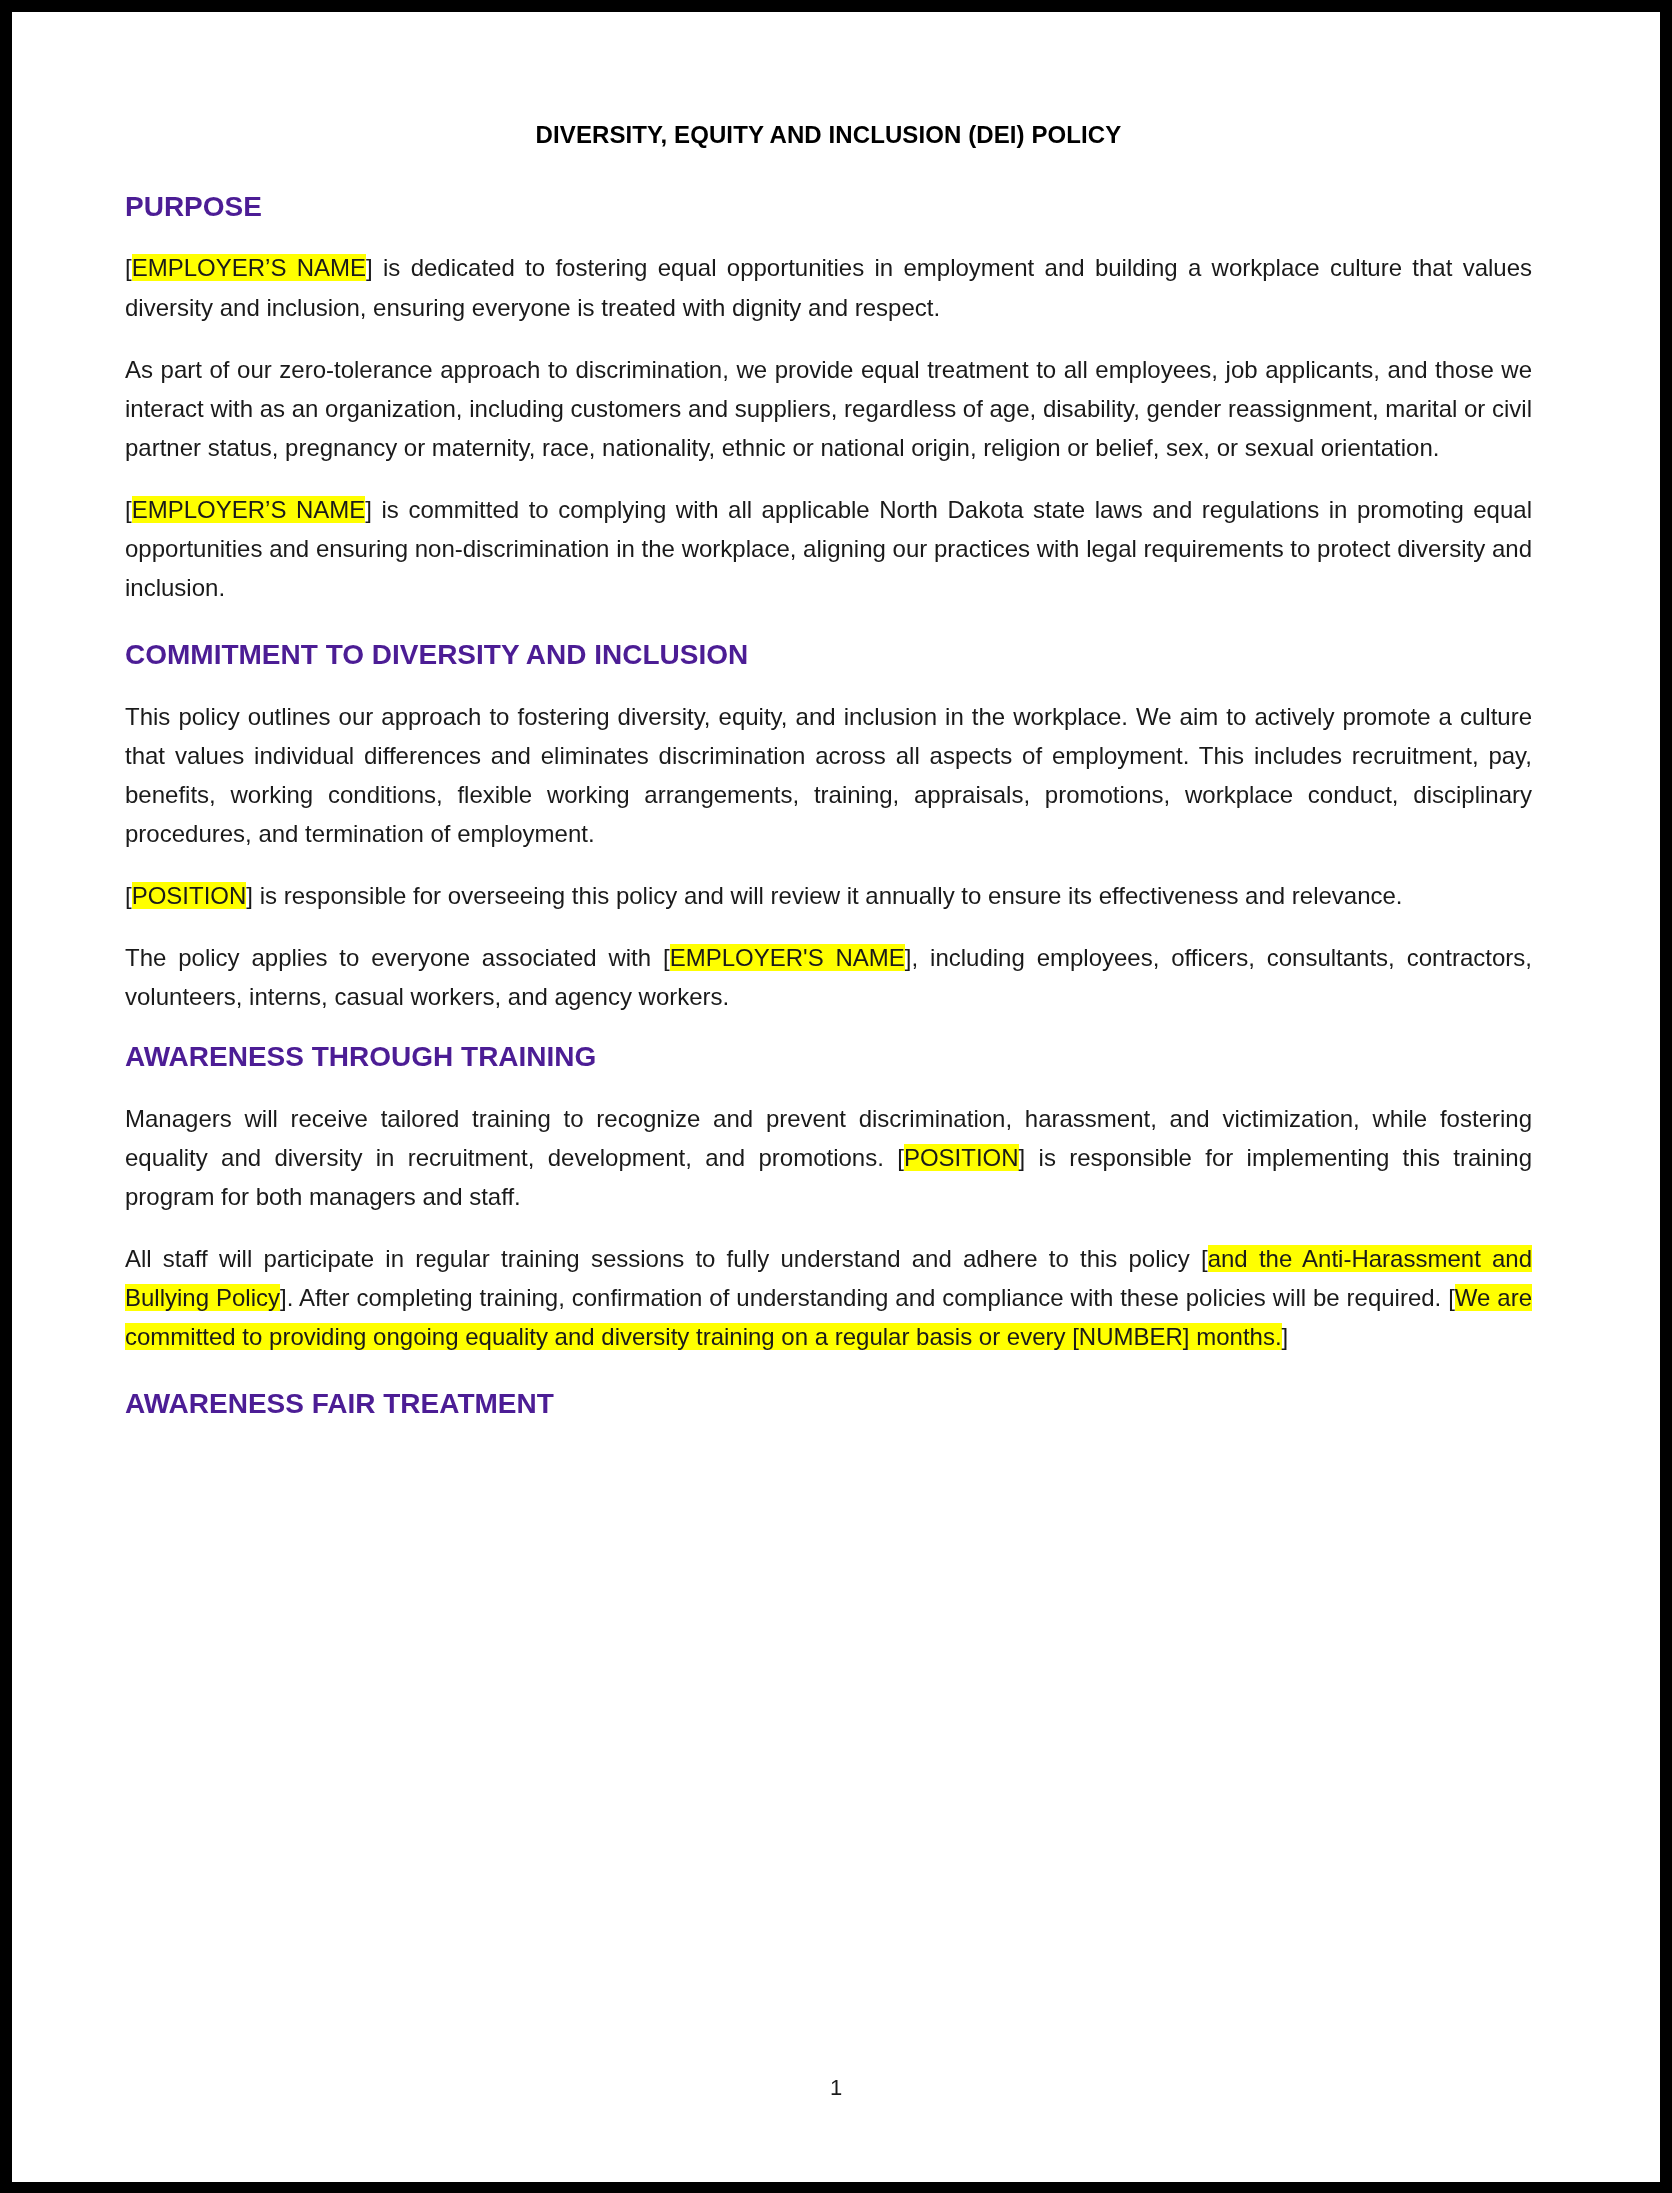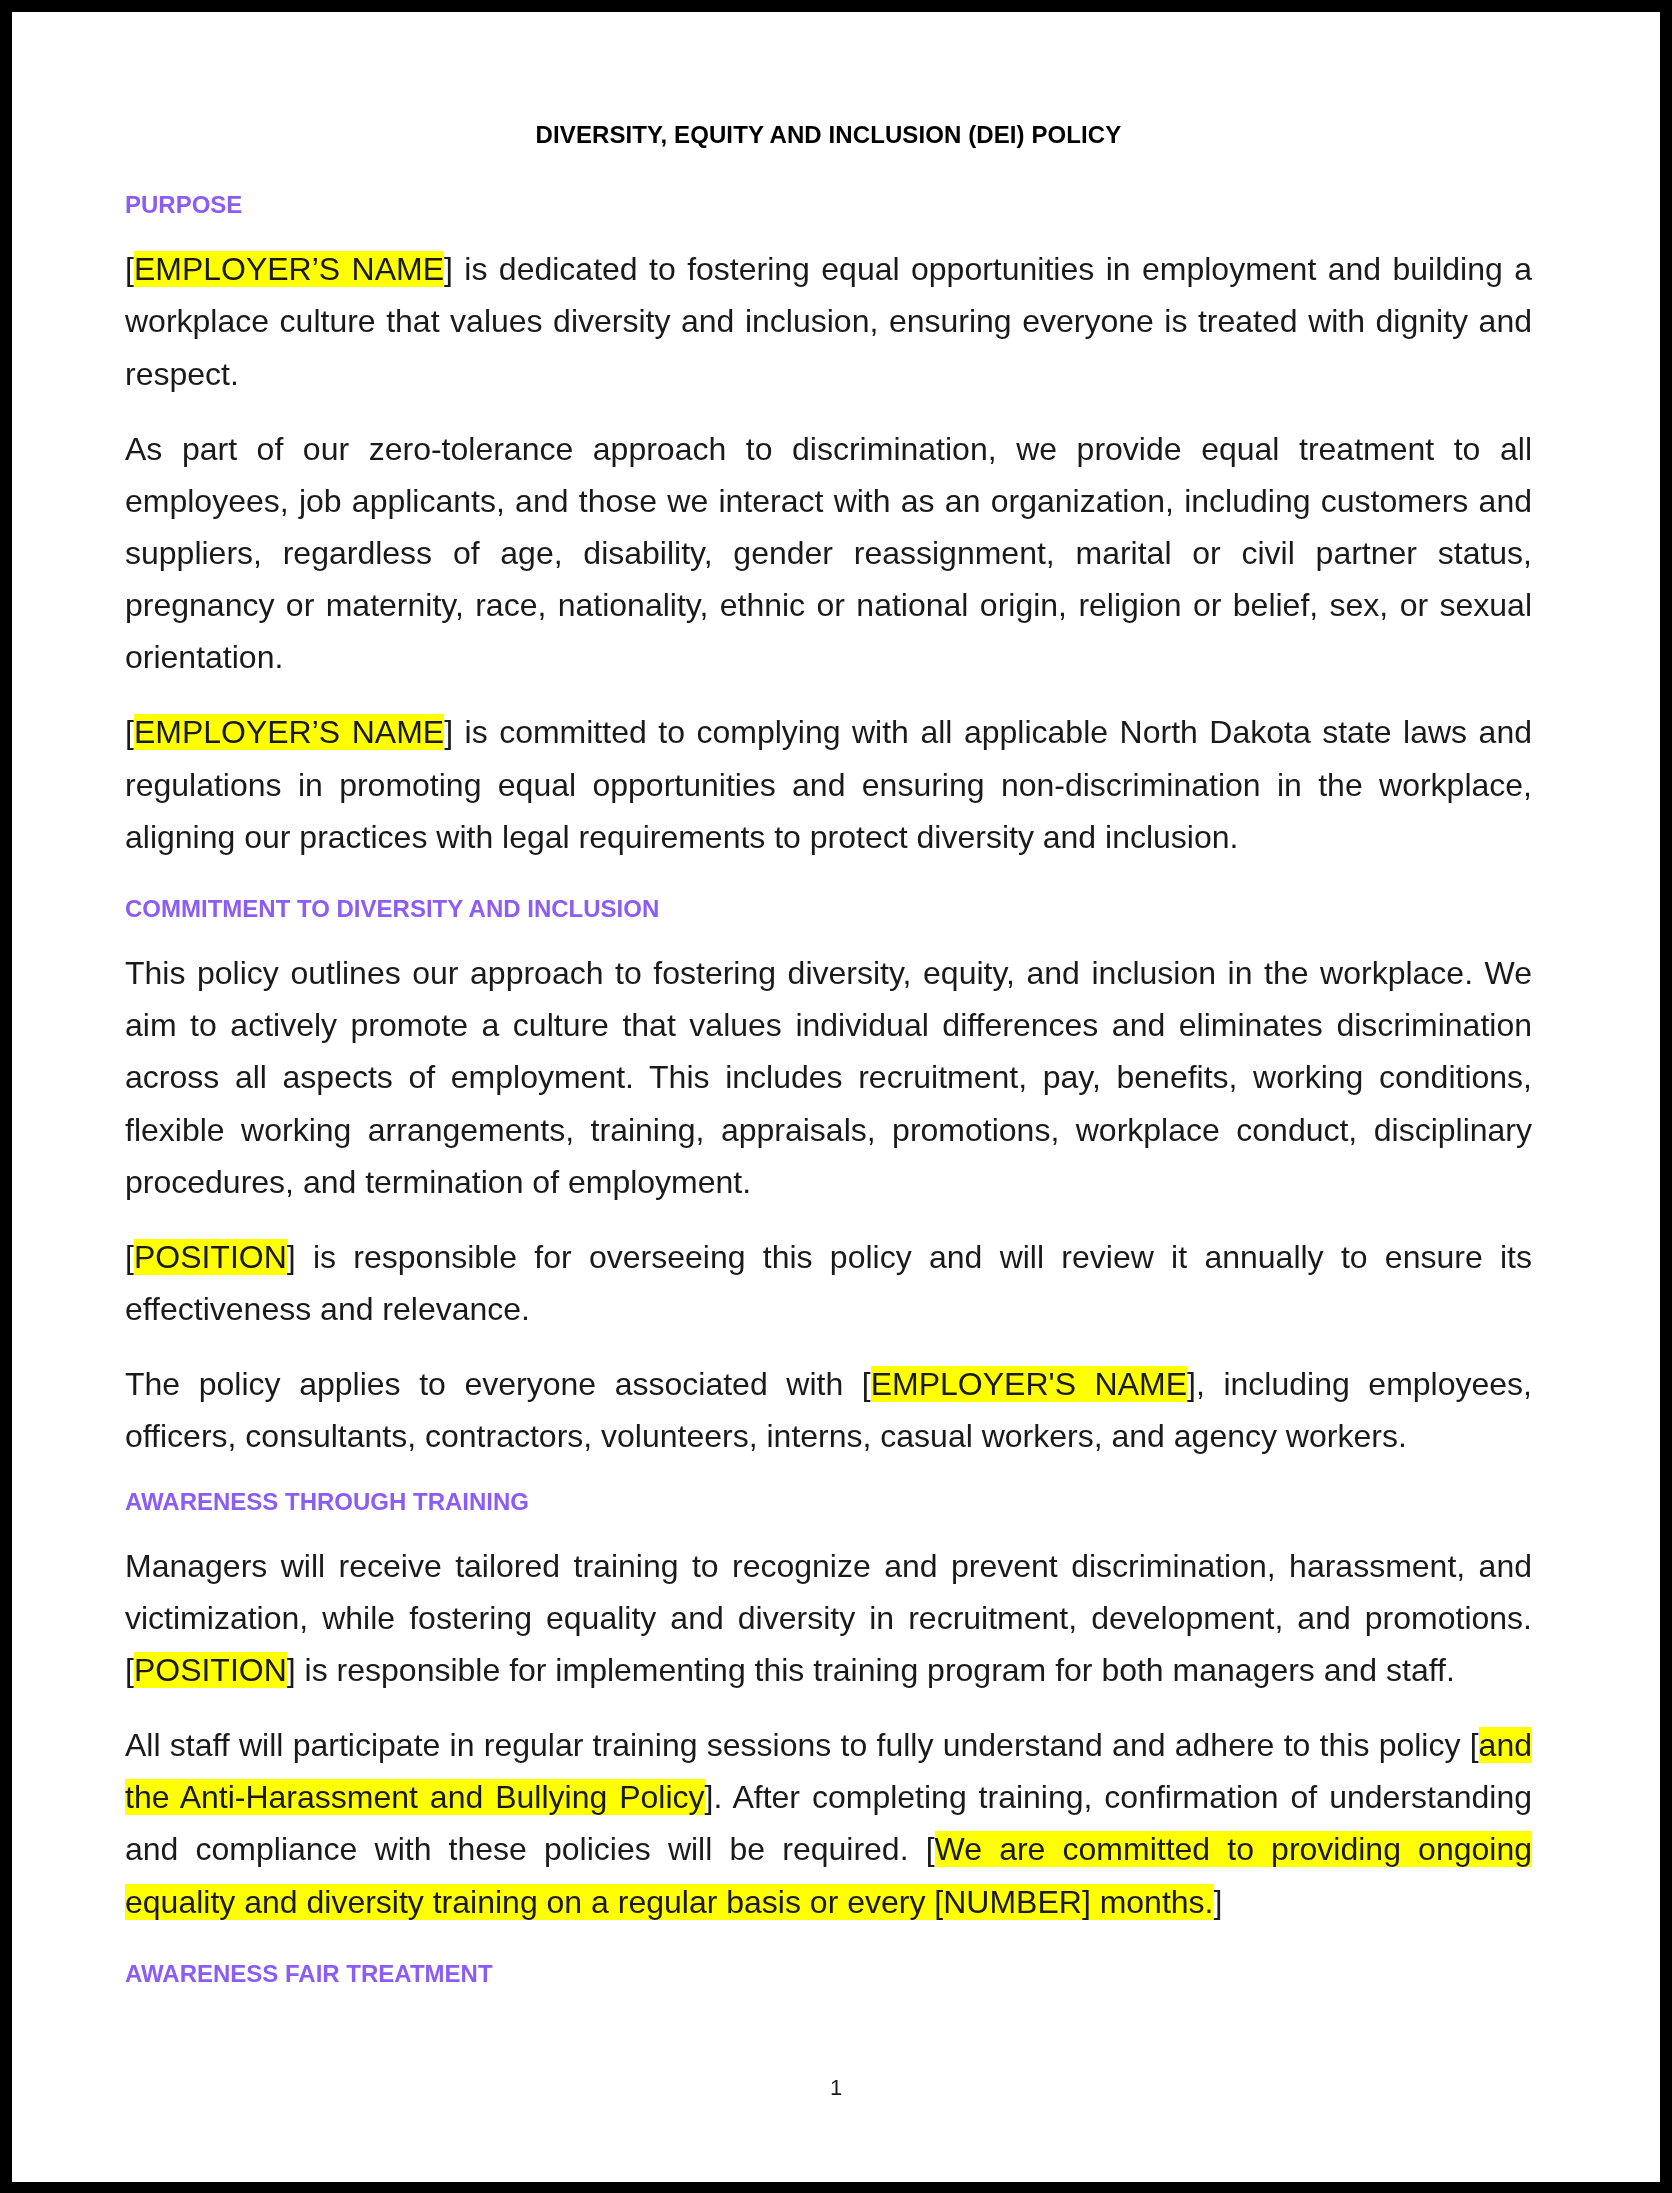--- a/index.html
+++ b/index.html
@@ -37,29 +37,29 @@
     font-weight: bold;
     font-size: 24px;
     line-height: 1.25;
     letter-spacing: 0.1px;
     color: #000000;
     margin: 0 0 39px 0;
   }
 
   .section-heading {
     font-weight: bold;
-    font-size: 24px;
+    font-size: 28px;
     line-height: 1.3;
-    color: #8b5cf6;
+    color: #4c1d95;
     margin: 0 0 23px 0;
   }
 
   .body-par {
     text-align: justify;
-    font-size: 32px;
+    font-size: 24px;
     line-height: 1.63;
     color: #1a1a1a;
     margin: 0 0 23px 0;
     hyphens: none;
   }
 
   .body-par.last-of-section {
     margin-bottom: 30px;
   }
 

